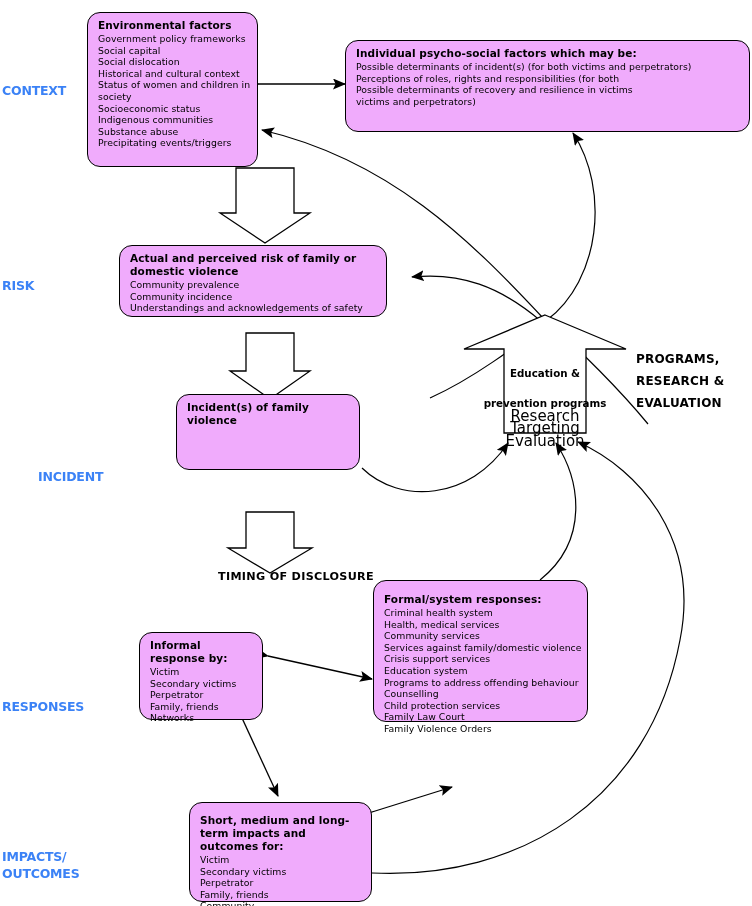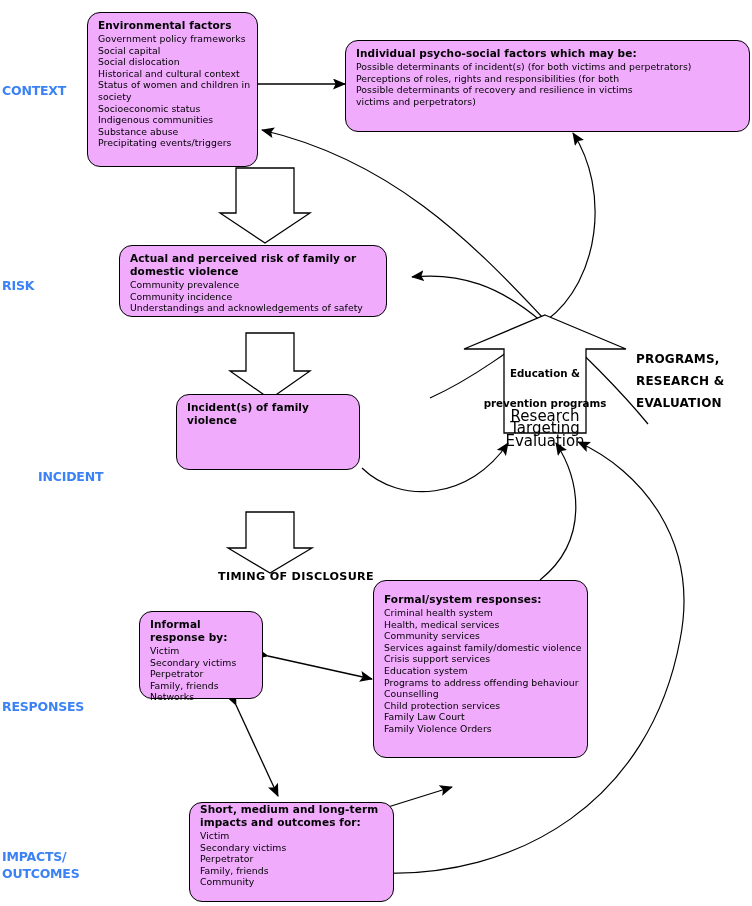--- a/index.html
+++ b/index.html
@@ -223,49 +223,49 @@
       <div>Community prevalence</div>
       <div>Community incidence</div>
       <div>Understandings and acknowledgements of safety</div>
     </div>
   </div>
 
   <div class="rbox" style="left:176px; top:394px; width:184px; height:76px;">
     <div class="bx-title">Incident(s) of family violence</div>
   </div>
 
-  <div class="rbox" style="left:139px; top:611px; width:124px; height:88px;">
+  <div class="rbox" style="left:139px; top:632px; width:124px; height:88px;">
     <div class="bx-title">Informal response by:</div>
     <div class="bx-list">
       <div>Victim</div>
       <div>Secondary victims</div>
       <div>Perpetrator</div>
       <div>Family, friends</div>
       <div>Networks</div>
     </div>
   </div>
 
-  <div class="rbox" style="left:373px; top:580px; width:215px; height:178px; padding-top:12px;">
+  <div class="rbox" style="left:373px; top:580px; width:215px; height:142px; padding-top:12px;">
     <div class="bx-title">Formal/system responses:</div>
     <div class="bx-list">
       <div>Criminal health system</div>
       <div>Health, medical services</div>
       <div>Community services</div>
       <div>Services against family/domestic violence</div>
       <div>Crisis support services</div>
       <div>Education system</div>
       <div>Programs to address offending behaviour</div>
       <div>Counselling</div>
       <div>Child protection services</div>
       <div>Family Law Court</div>
       <div>Family Violence Orders</div>
     </div>
   </div>
 
-  <div class="rbox" style="left:189px; top:802px; width:205px; height:100px; padding-top:0;">
+  <div class="rbox" style="left:189px; top:802px; width:183px; height:100px; padding-top:11px;">
     <div class="bx-title">Short, medium and long-term impacts and outcomes for:</div>
     <div class="bx-list">
       <div>Victim</div>
       <div>Secondary victims</div>
       <div>Perpetrator</div>
       <div>Family, friends</div>
       <div>Community</div>
     </div>
   </div>
 

